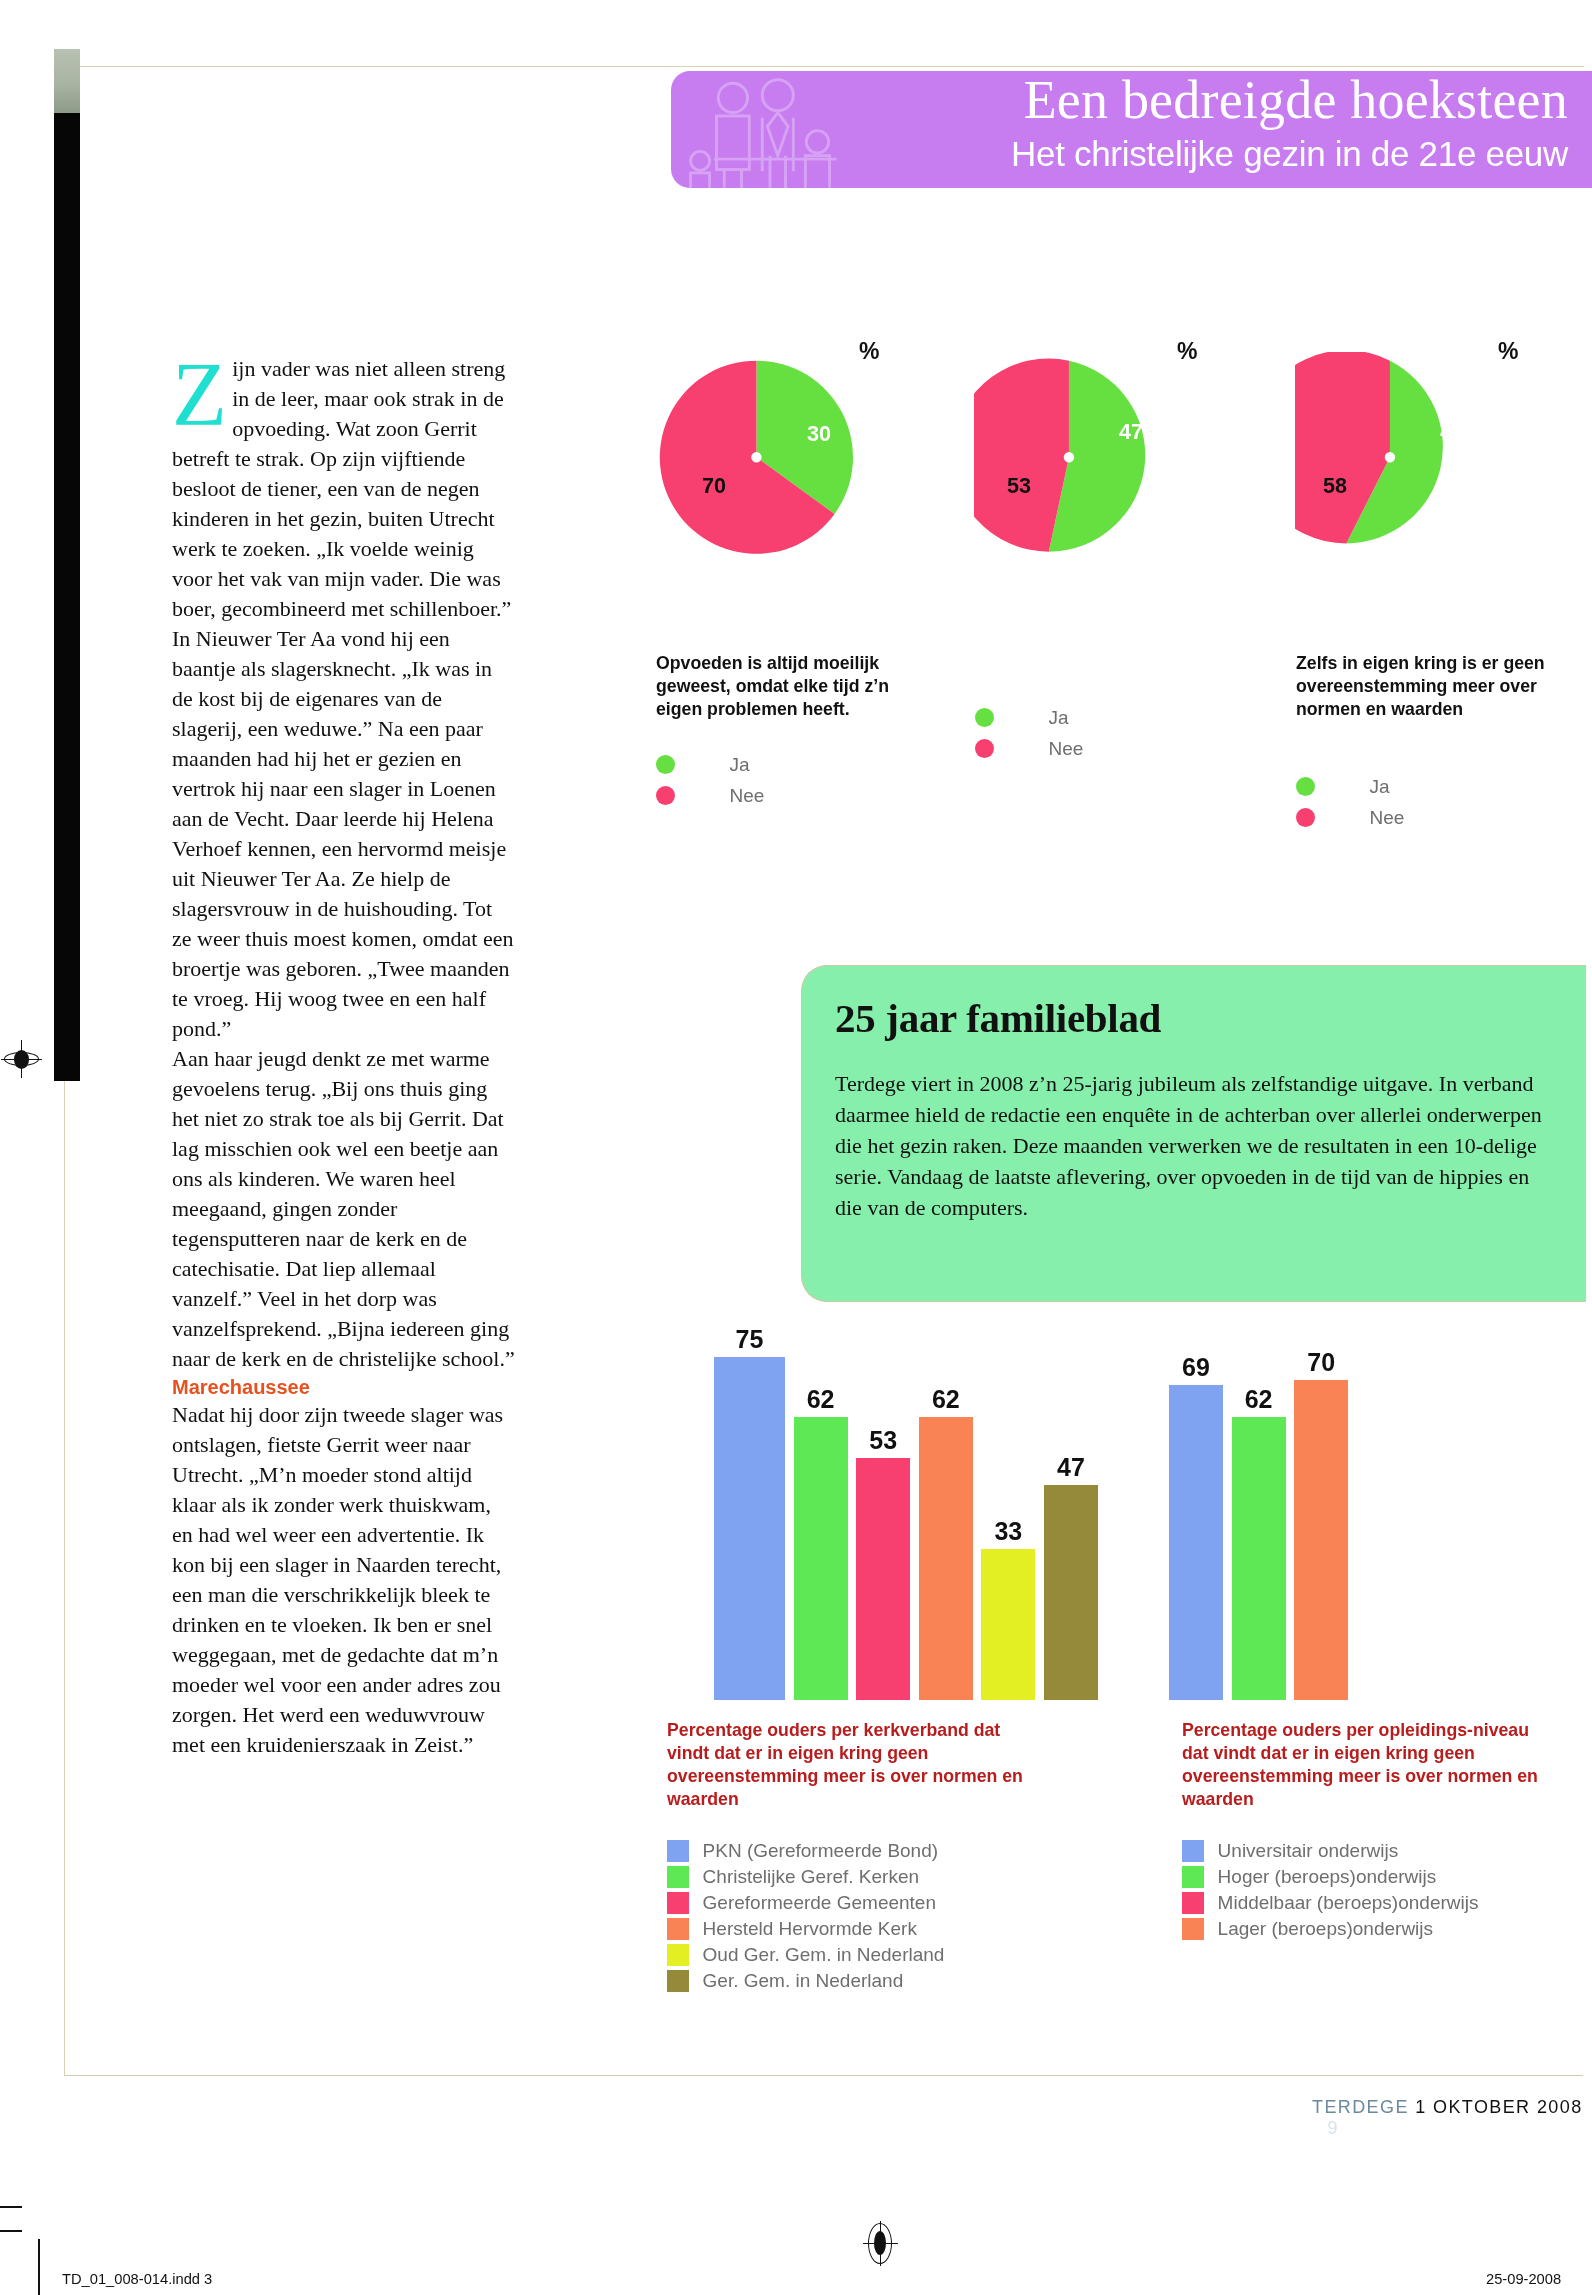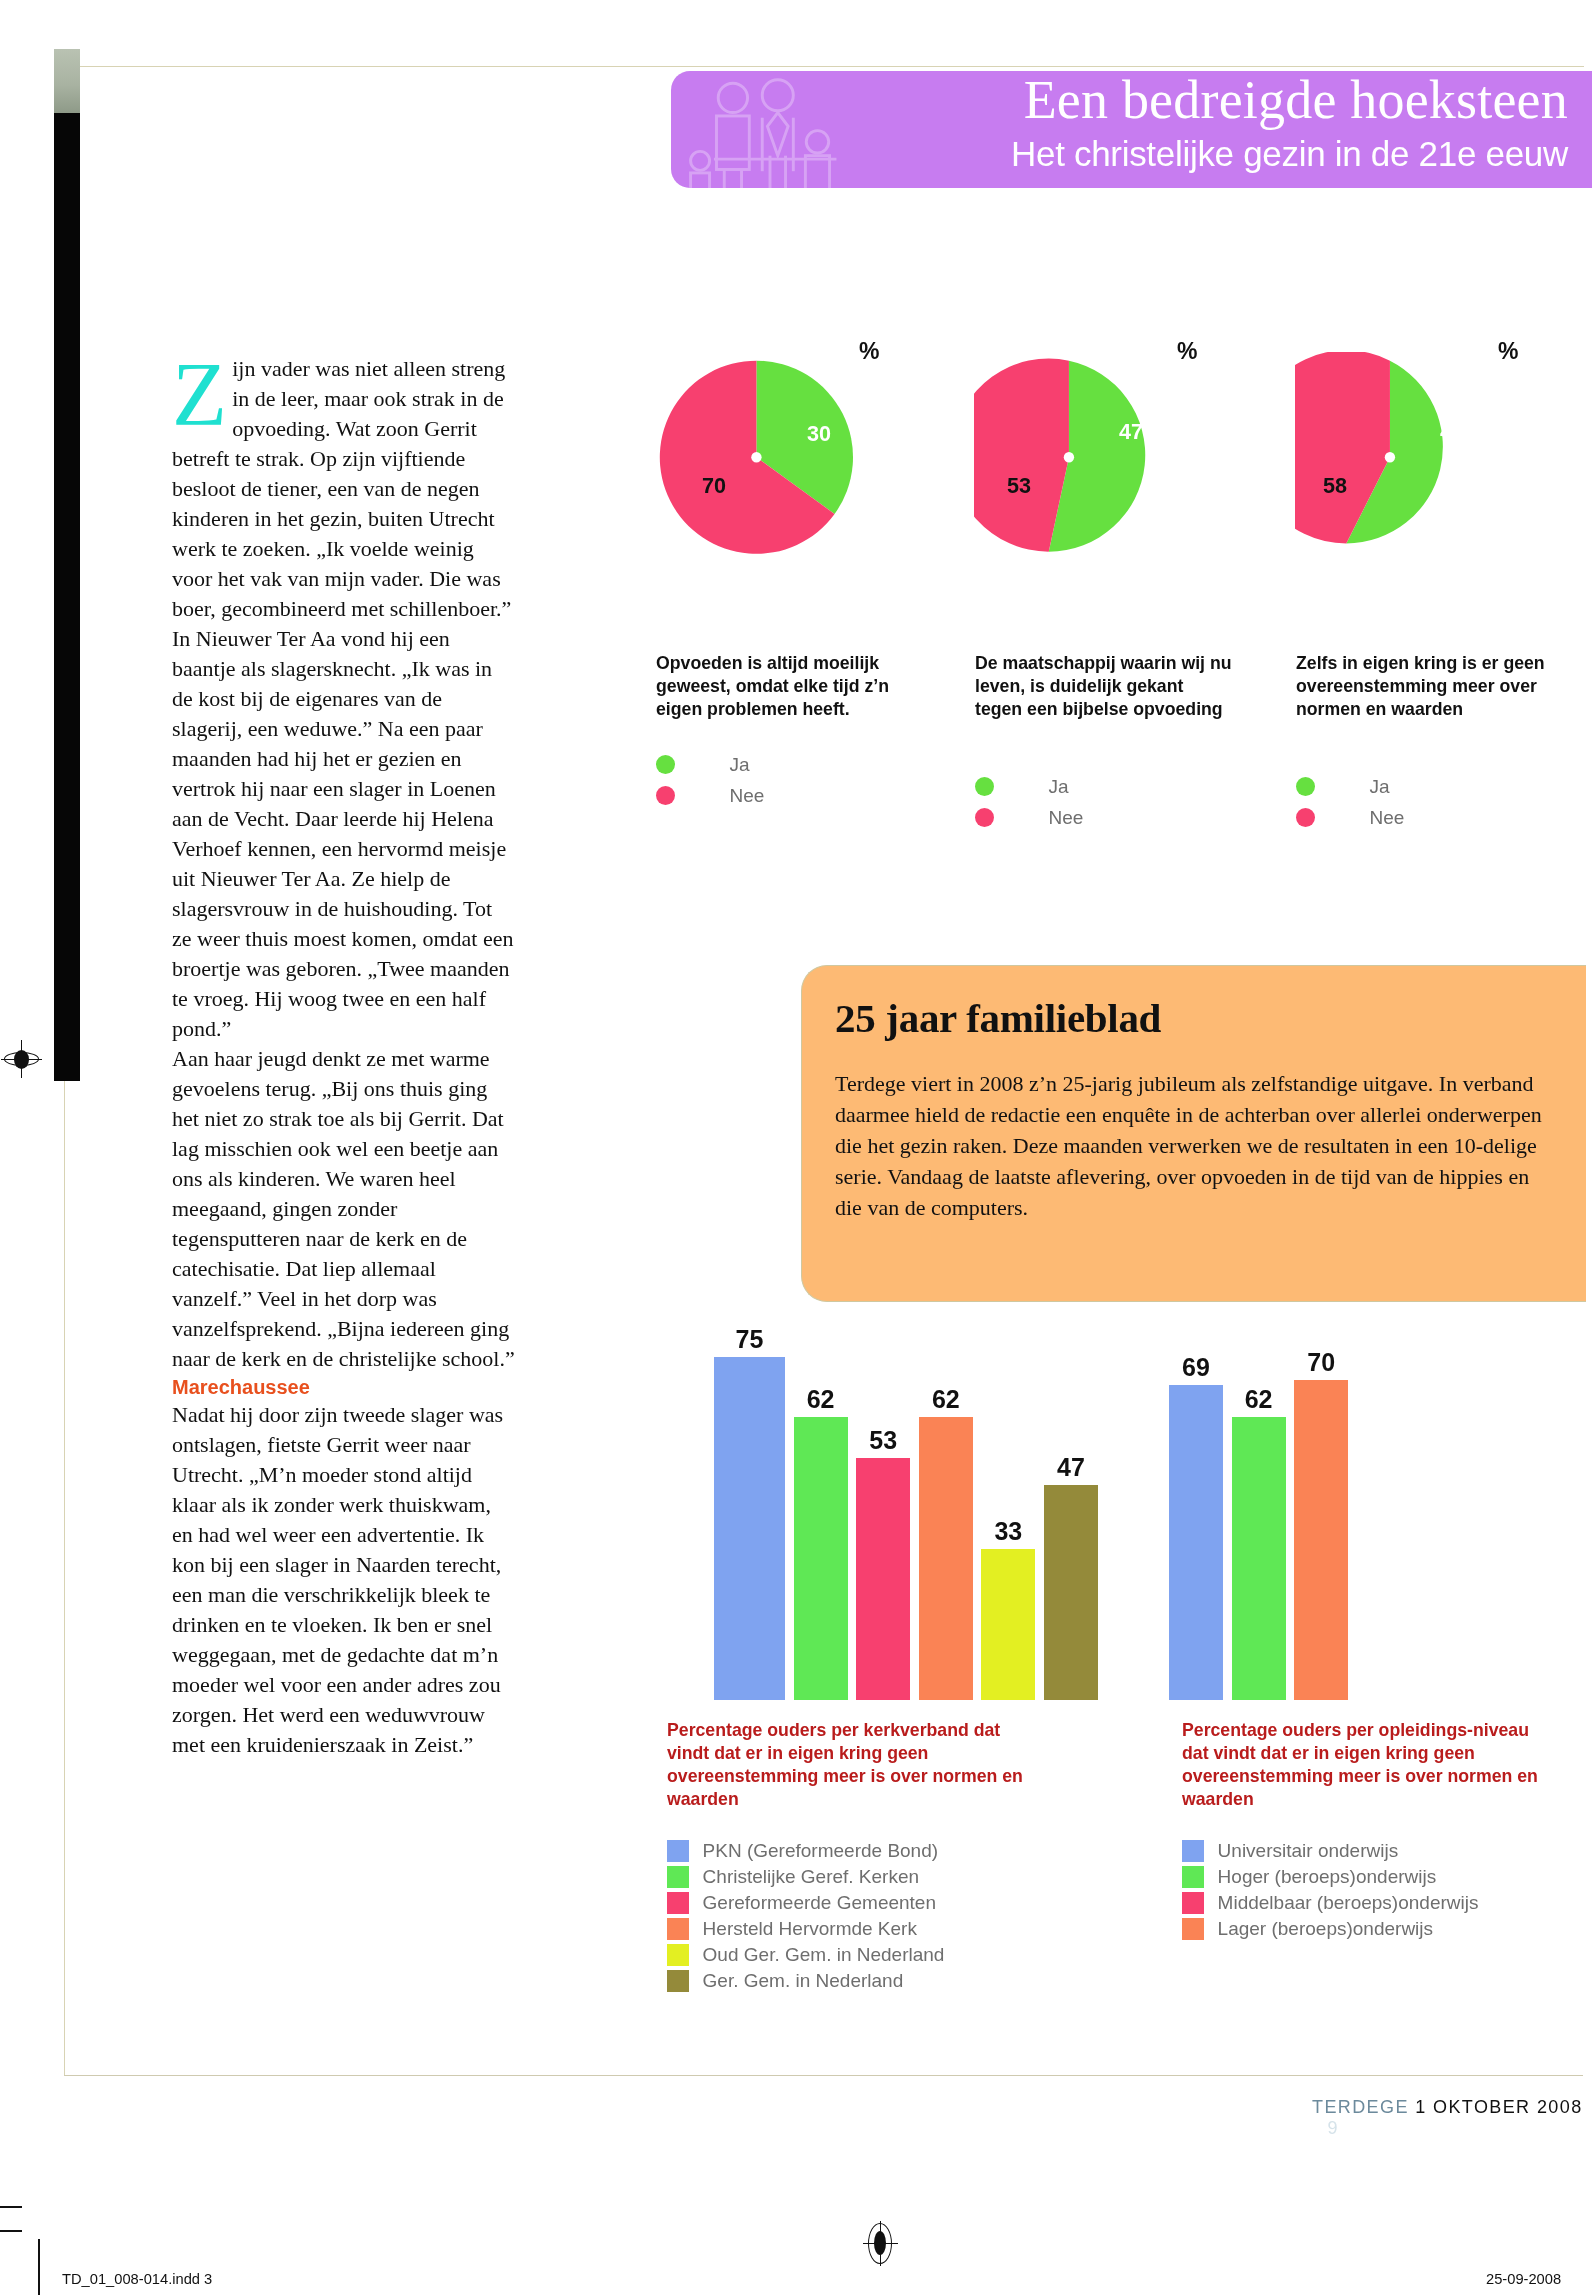--- a/index.html
+++ b/index.html
@@ -58,21 +58,21 @@
   
   .pie-caps{position:absolute;left:656px;top:652px;width:936px;height:224px;}
   .pie-cap{position:absolute;top:0;width:259px;}
   .pie-cap .cap-text{font-family:"Liberation Sans",sans-serif;font-weight:bold;font-size:17.7px;line-height:23px;color:#111;}
   .legend{margin-top:28px;}
   .legend-row{display:flex;align-items:center;height:31px;}
   .legend-dot{width:19px;height:19px;border-radius:50%;margin-right:15.5px;flex:0 0 auto;}
   .legend-label{font-family:"Liberation Sans",sans-serif;font-size:19px;color:#6e6e6e;font-weight:300;margin-left:39px;}
 
   
-  .callout{position:absolute;left:801px;top:965px;width:785px;height:337px;border:1.7px solid #cfc8a0;border-radius:26px 0 0 26px;border-right:none;box-sizing:border-box;background:#fdba74;}
+  .callout{position:absolute;left:801px;top:965px;width:785px;height:337px;border:1.7px solid #cfc8a0;border-radius:26px 0 0 26px;border-right:none;box-sizing:border-box;background:#86efac;}
   .callout h2{margin:0;position:absolute;left:33px;top:29px;font-family:"Liberation Serif",serif;font-weight:bold;font-size:41px;line-height:47px;color:#111;letter-spacing:-0.3px;}
   .callout p{margin:0;position:absolute;left:33px;top:102px;width:723px;font-family:"Liberation Serif",serif;font-size:22px;line-height:31px;color:#111;}
 
   
   .barchart{position:absolute;}
   .bars{position:absolute;left:0;bottom:0;display:flex;align-items:flex-end;}
   .bar-col{position:relative;display:flex;flex-direction:column;justify-content:flex-end;align-items:center;}
   .bar-val{font-family:"Liberation Sans",sans-serif;font-weight:bold;font-size:25px;color:#111;margin-bottom:5.2px;line-height:26px;}
   .bar-rect{width:100%;}
 
@@ -204,21 +204,20 @@
           <span class="legend-label">Ja</span>
         </div>
         <div class="legend-row">
           <span class="legend-dot" style="background:#f7406f"></span>
           <span class="legend-label">Nee</span>
         </div>
       </div>
     </div>
 
     <div class="pie-cap" style="left:319px;width:259px;">
-      <div class="cap-text">De maatschappij waarin wij nu leven, is duidelijk gekant tegen een bijbelse opvoeding</div>
       <div class="legend" style="margin-top:50px;">
         <div class="legend-row">
           <span class="legend-dot" style="background:#66e040"></span>
           <span class="legend-label">Ja</span>
         </div>
         <div class="legend-row">
           <span class="legend-dot" style="background:#f7406f"></span>
           <span class="legend-label">Nee</span>
         </div>
       </div>

